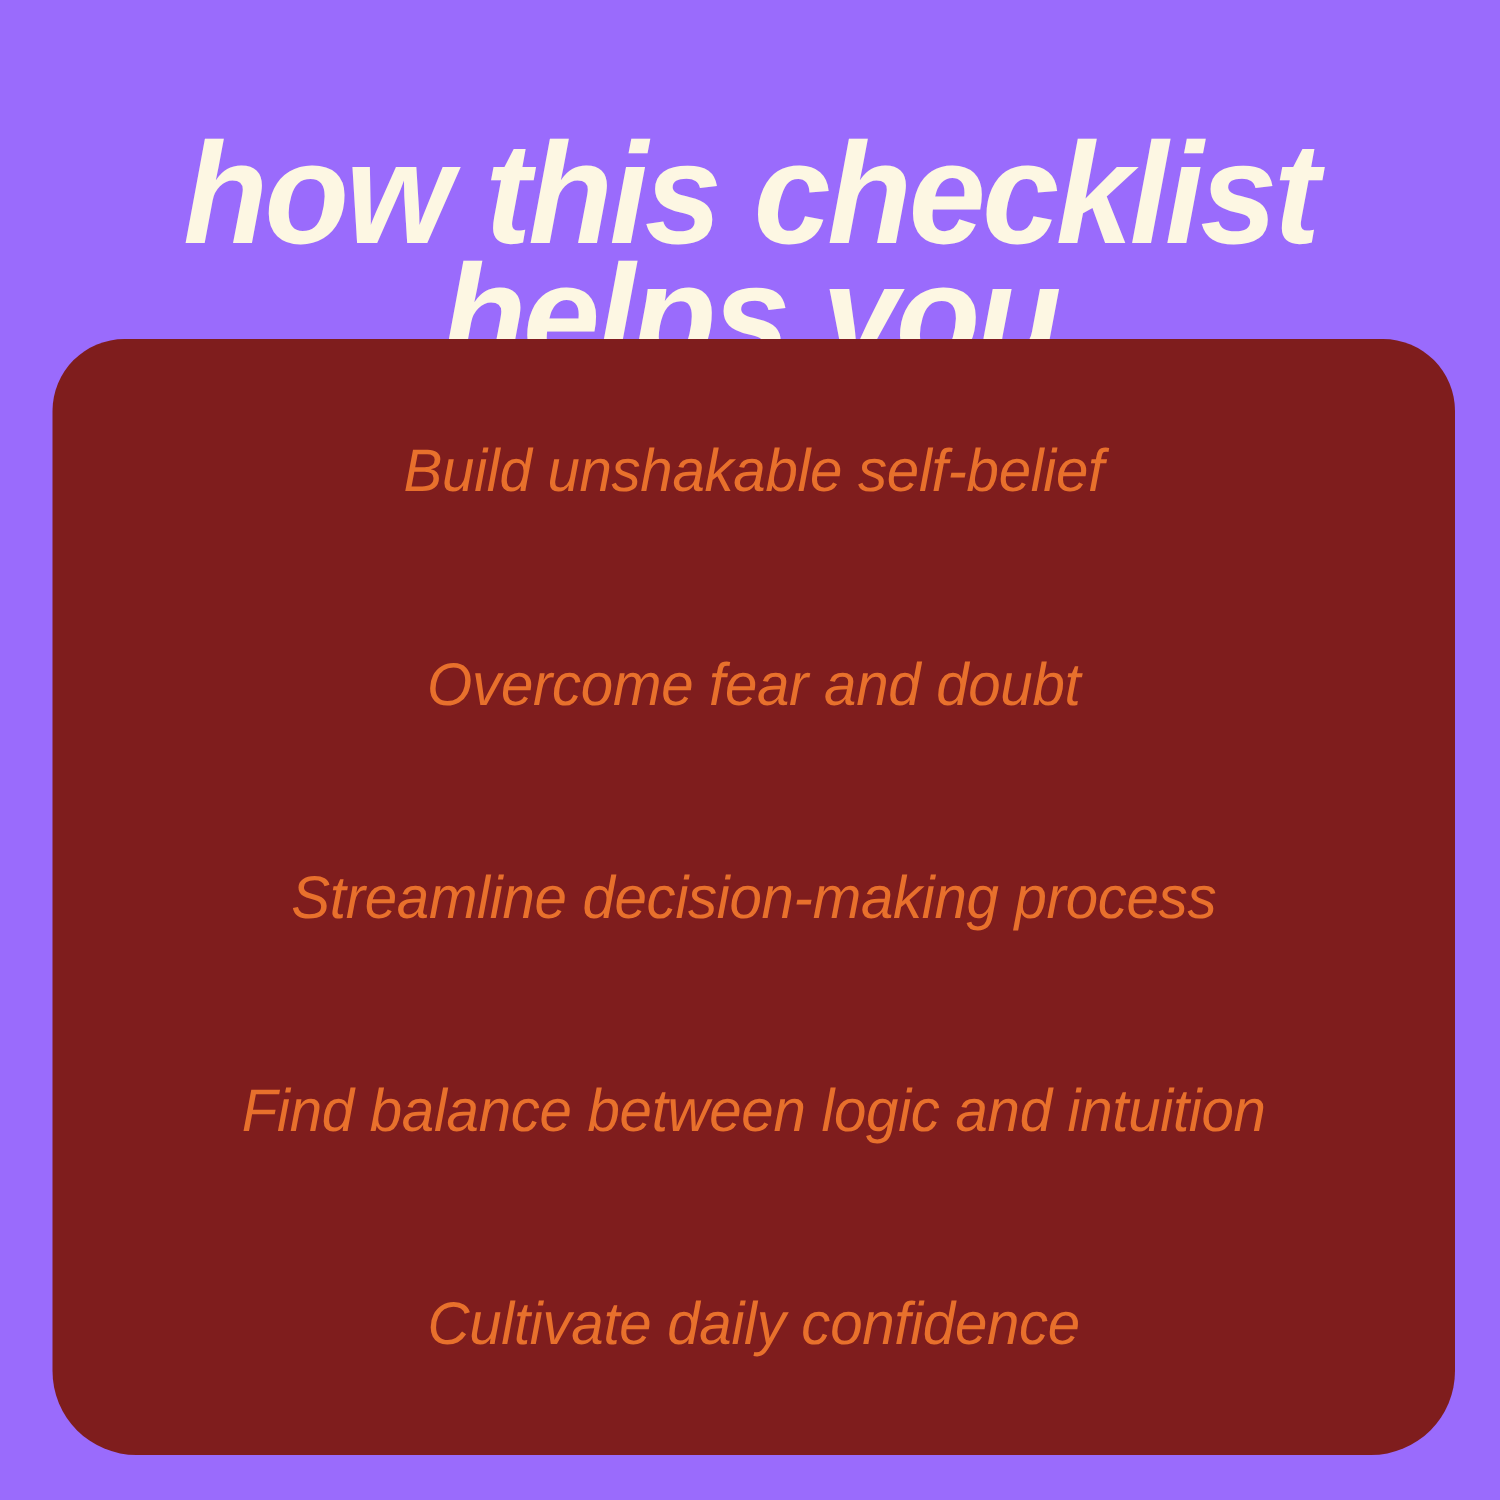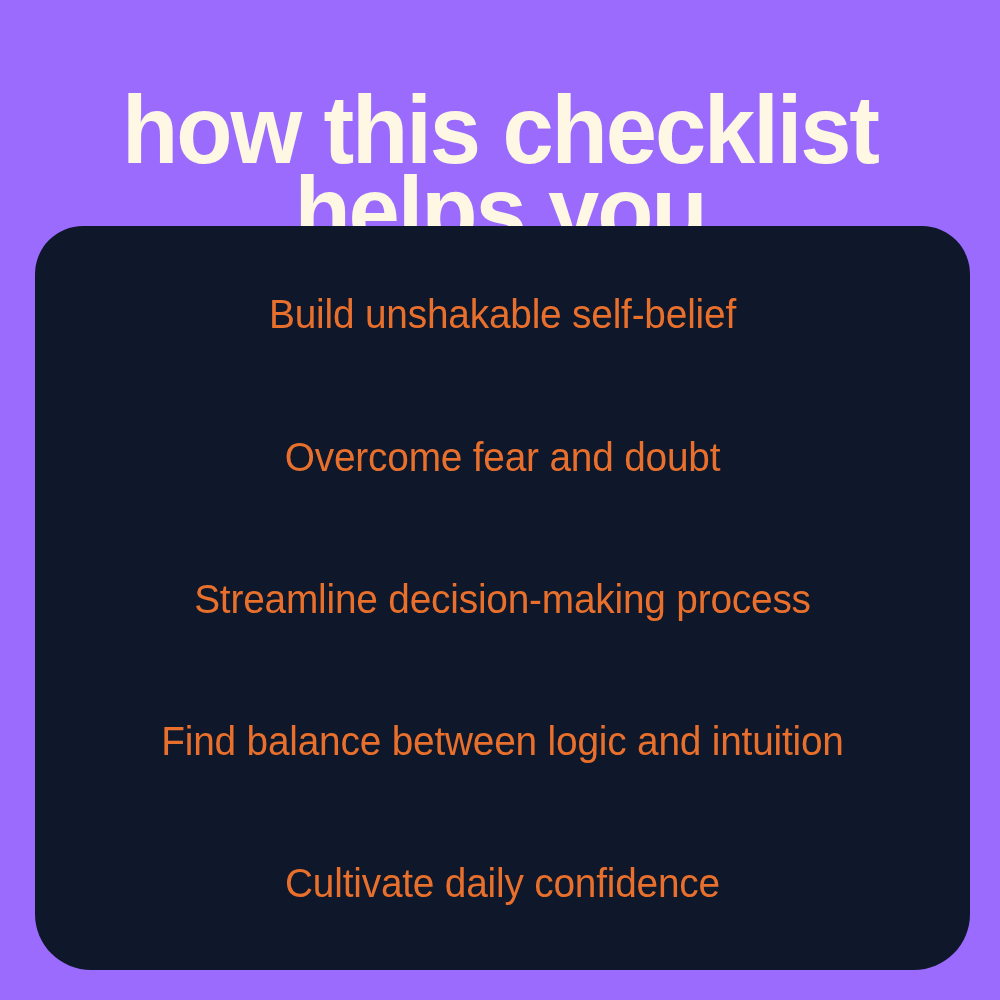--- a/index.html
+++ b/index.html
@@ -13,20 +13,21 @@
     font-family: "Liberation Sans", sans-serif;
     overflow: hidden;
   }
 
   .poster {
     position: relative;
     width: 1000px;
     height: 768px;
     background: #9a6bfc;
     box-sizing: border-box;
+    font-style: italic;
   }
 
   
   .heading {
     position: absolute;
     left: 0;
     top: 26px;
     width: 1000px;
     text-align: center;
     color: #fdf7e3;
@@ -46,21 +47,21 @@
   .heading .hl-1 { letter-spacing: -2.2px; }
   .heading .hl-2 { letter-spacing: -2.2px; }
 
   
   .card {
     position: absolute;
     left: 35px;
     top: 226px;
     width: 935px;
     height: 744px;
-    background: #0f172a;
+    background: #7f1d1d;
     border-radius: 48px 48px 56px 56px;
     box-sizing: border-box;
     overflow: hidden;
   }
 
   .checklist {
     position: absolute;
     left: 0;
     top: 0;
     width: 935px;

